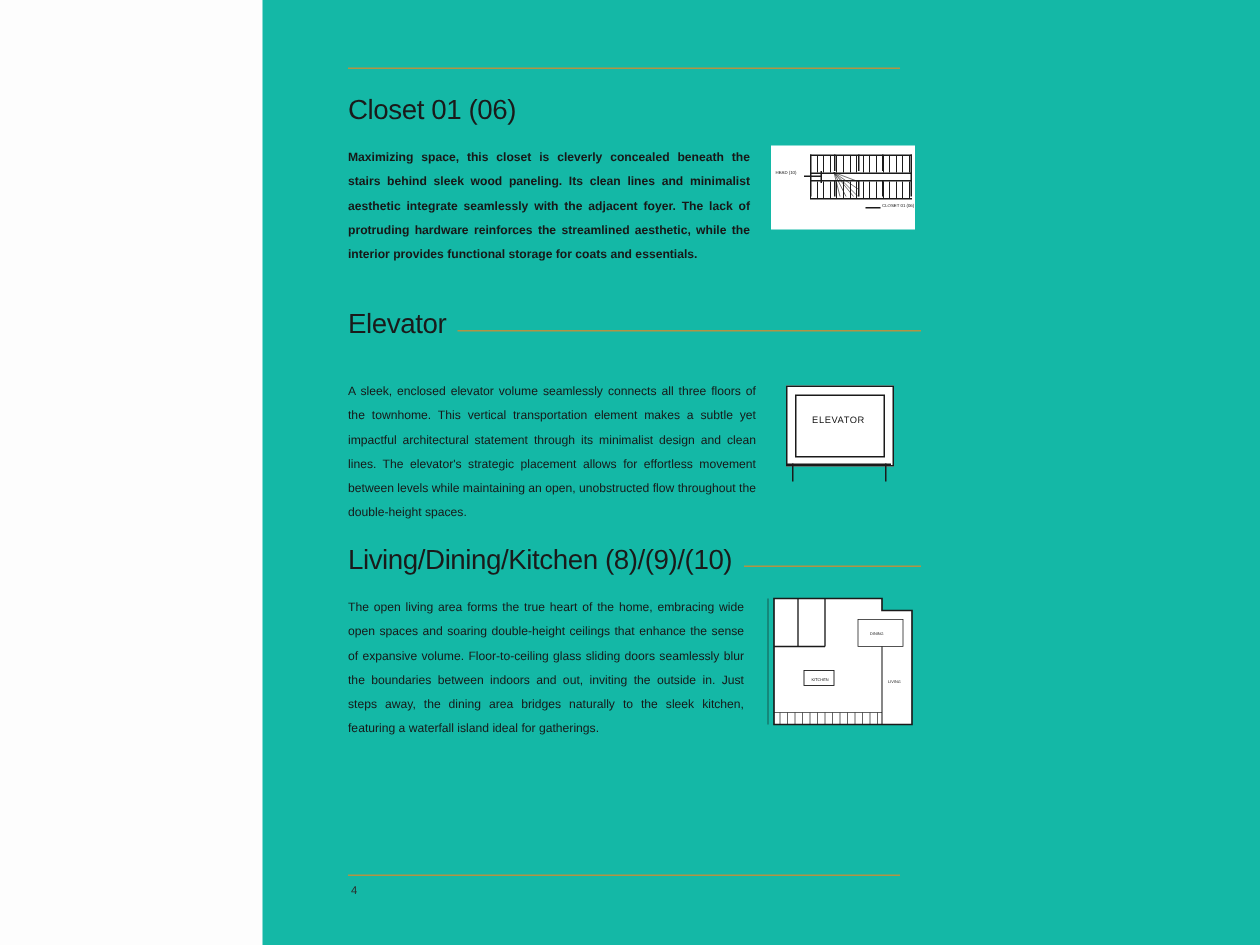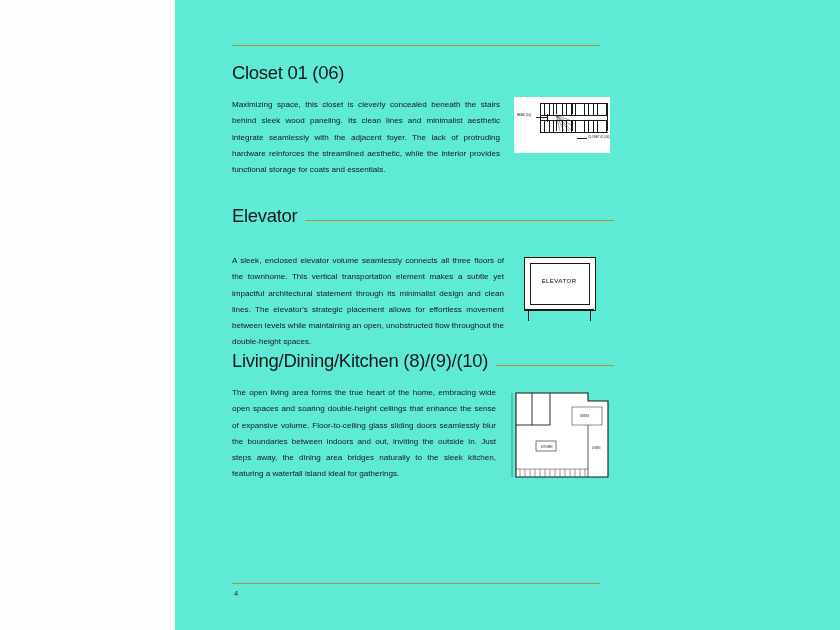--- a/index.html
+++ b/index.html
@@ -12,21 +12,21 @@
     height: 630px;
     font-family: "Liberation Sans", sans-serif;
     overflow: hidden;
     position: relative;
   }
   .page {
     position: absolute;
     left: 0; top: 0;
     width: 840px;
     height: 630px;
-    background: #5eead4;
+    background: #14b8a6;
   }
   .left-gutter {
     position: absolute;
     left: 0; top: 0;
     width: 175px;
     height: 630px;
     background: #fdfdfd;
   }
   
   .top-rule {
@@ -209,21 +209,21 @@
 
   <div class="left-gutter"></div>
 
   <div class="top-rule"></div>
 
   <div class="section" style="left:232px; top:62px; width:382px;">
     <div class="title-row">
       <div class="sec-title">Closet 01 (06)</div>
     </div>
     <div class="sec-body" style="margin-top:13px;">
-      <div class="body-text" style="width:268px;">Maximizing space, this closet is cleverly concealed beneath the stairs behind sleek wood paneling. Its clean lines and minimalist aesthetic integrate seamlessly with the adjacent foyer. The lack of protruding hardware reinforces the streamlined aesthetic, while the interior provides functional storage for coats and essentials.</div>
+      <div class="body-text" style="width:268px;font-weight:bold;">Maximizing space, this closet is cleverly concealed beneath the stairs behind sleek wood paneling. Its clean lines and minimalist aesthetic integrate seamlessly with the adjacent foyer. The lack of protruding hardware reinforces the streamlined aesthetic, while the interior provides functional storage for coats and essentials.</div>
       <div class="thumb">
         <div class="dwg1">
 
           <div class="hatchband"></div>
 
           <div class="hatchband2"></div>
 
           <div class="vline" style="left:42px; top:6px; width:0.7px; height:11px;"></div>
           <div class="vline" style="left:58px; top:6px; width:0.7px; height:11px;"></div>
           <div class="vline" style="left:74px; top:6px; width:0.7px; height:11px;"></div>
@@ -267,26 +267,26 @@
           <div class="inner"></div>
           <div class="cap">ELEVATOR</div>
           <div class="base"></div>
           <div class="legL"></div>
           <div class="legR"></div>
         </div>
       </div>
     </div>
   </div>
 
-  <div class="section" style="left:232px; top:350px; width:382px;">
+  <div class="section" style="left:232px; top:362px; width:382px;">
     <div class="title-row">
       <div class="sec-title">Living/Dining/Kitchen (8)/(9)/(10)</div>
       <div class="title-rule"></div>
     </div>
-    <div class="sec-body" style="margin-top:13px;align-items:flex-end;">
+    <div class="sec-body" style="margin-top:13px;">
       <div class="body-text" style="width:268px;">The open living area forms the true heart of the home, embracing wide open spaces and soaring double-height ceilings that enhance the sense of expansive volume. Floor-to-ceiling glass sliding doors seamlessly blur the boundaries between indoors and out, inviting the outside in. Just steps away, the dining area bridges naturally to the sleek kitchen, featuring a waterfall island ideal for gatherings.</div>
       <div class="thumb">
         <div class="dwg3">
           <svg width="104" height="92" viewBox="0 0 104 92">
 
             <path d="M6 2 L78 2 L78 10 L98 10 L98 86 L6 86 Z" fill="#ffffff" stroke="#1a1a1a" stroke-width="1.1"></path>
 
             <line x1="22" y1="2" x2="22" y2="34" stroke="#1a1a1a" stroke-width="0.9"></line>
             <line x1="6" y1="34" x2="40" y2="34" stroke="#1a1a1a" stroke-width="0.9"></line>
             <line x1="40" y1="2" x2="40" y2="34" stroke="#1a1a1a" stroke-width="0.9"></line>

